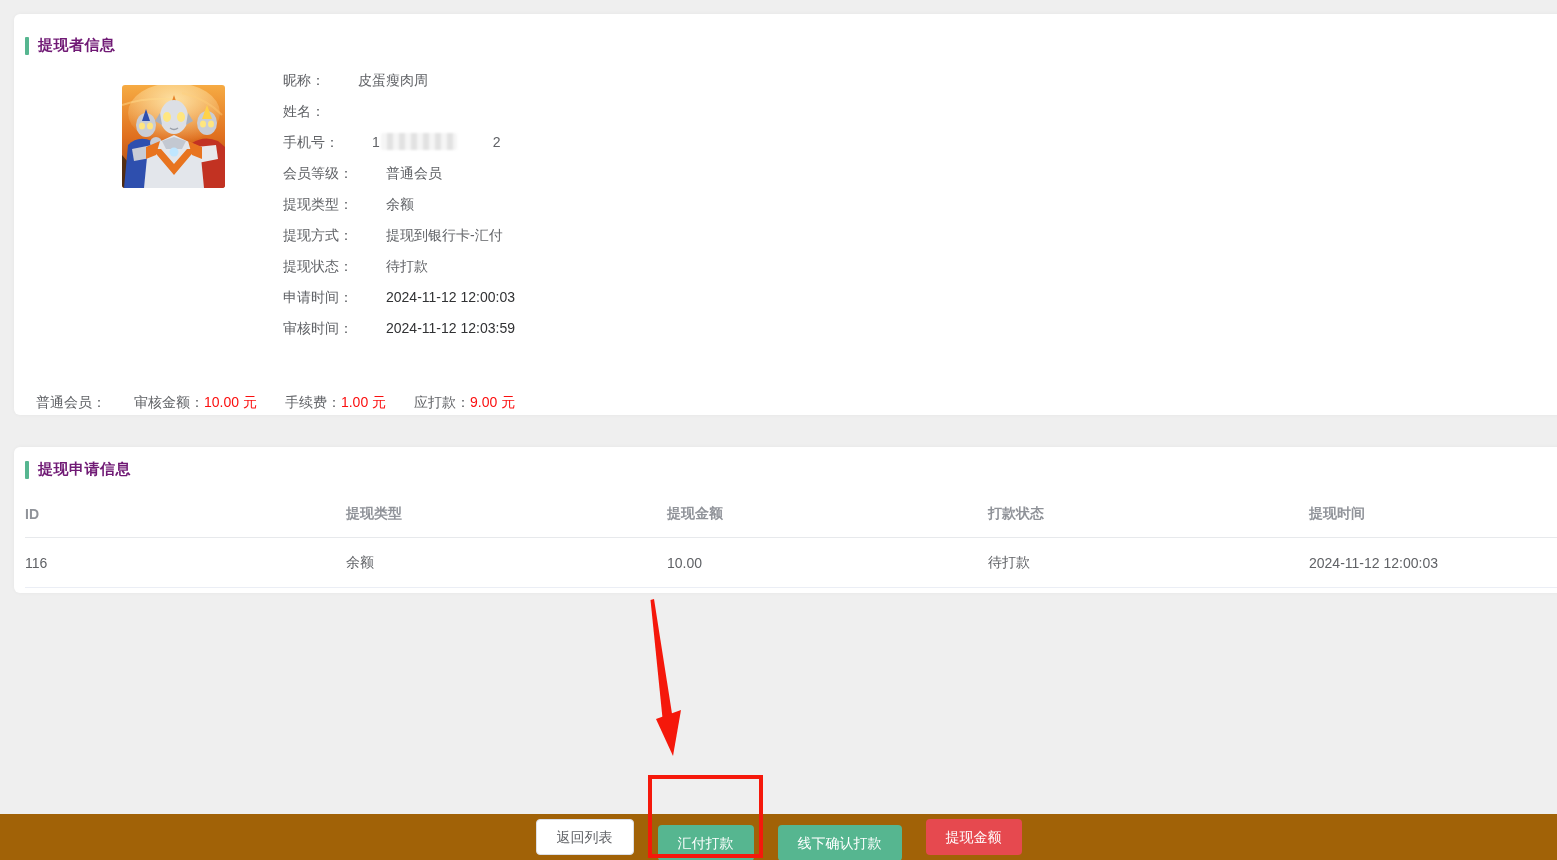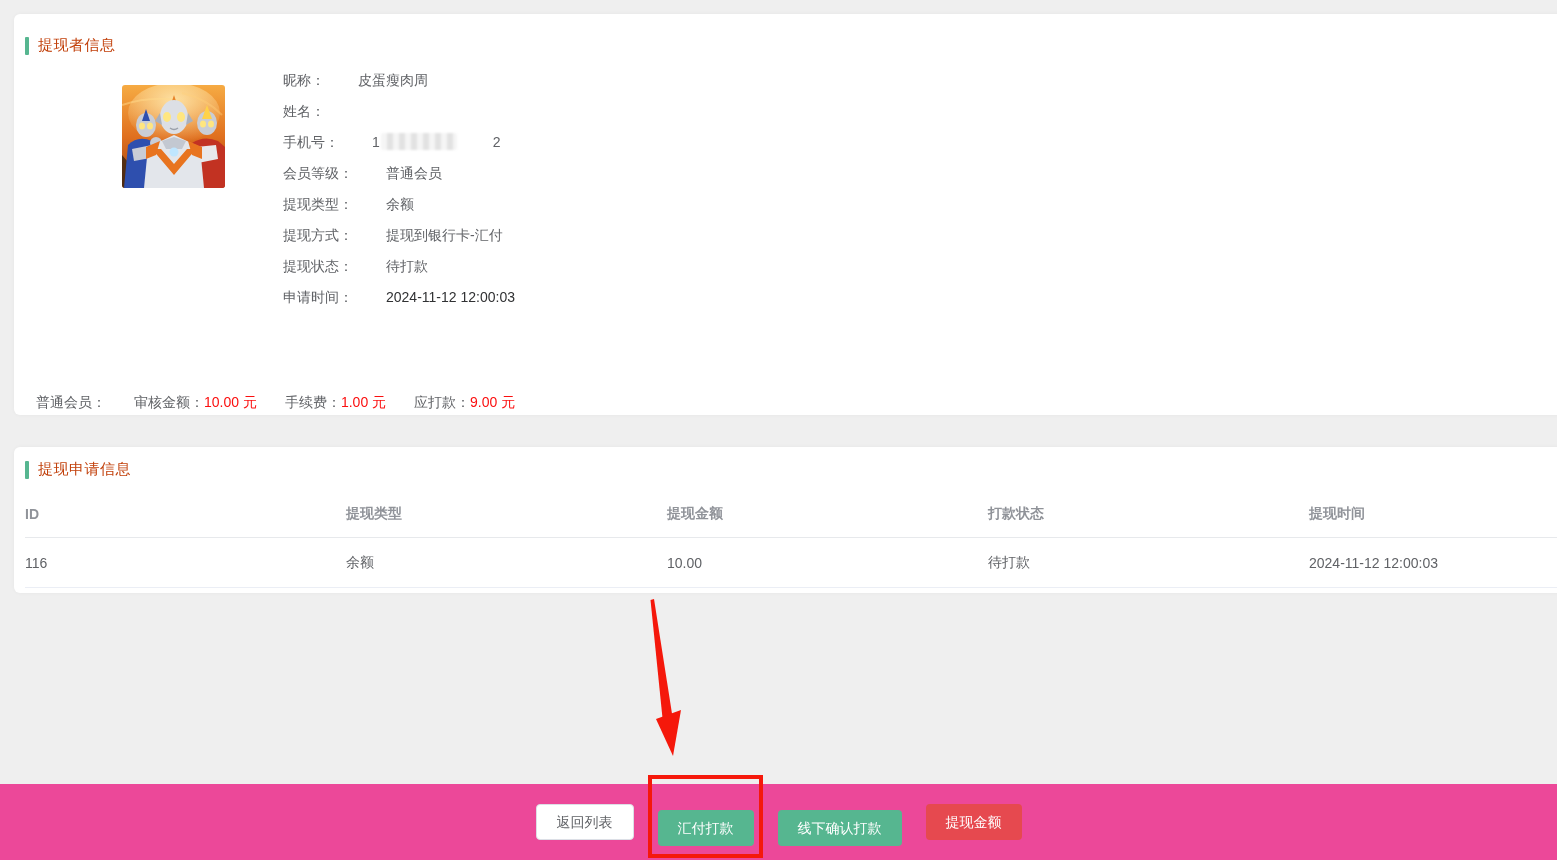--- a/index.html
+++ b/index.html
@@ -11,21 +11,21 @@
   }
   .card{position:absolute;left:14px;width:1553px;background:#ffffff;border-radius:6px;
         box-shadow:0 0 4px rgba(0,0,0,0.04);}
   .card-withdrawer{top:14px;height:401px;}
   .card-application{top:447px;height:146px;}
 
   .sec-header{display:flex;align-items:center;margin-left:11px;}
   .card-withdrawer .sec-header{padding-top:22px;}
   .card-application .sec-header{padding-top:13px;}
   .sec-bar{width:4px;height:18px;background:#56b690;border-radius:1px;margin-right:9px;flex:none;}
-  .sec-title{font-size:15px;font-weight:normal;color:#c2410c;letter-spacing:0.5px;text-align:center;}
+  .sec-title{font-size:15px;font-weight:bold;color:#701a75;letter-spacing:0.5px;text-align:center;}
 
   .avatar{position:absolute;left:108px;top:71px;width:103px;height:103px;border-radius:3px;overflow:hidden;}
   .avatar svg{display:block;}
 
   .fields{position:absolute;left:269px;top:51px;}
   .frow{height:31px;line-height:31px;white-space:nowrap;}
   .frow .lbl{color:#606266;}
   .frow .val{color:#606266;margin-left:33px;}
   .frow .val.dark{color:#303133;}
   .red{color:#fb0f0f;}
@@ -36,21 +36,21 @@
       repeating-linear-gradient(0deg,rgba(250,250,250,.85) 0 5px,rgba(228,228,228,.85) 5px 10px);
     filter:blur(1.1px);}
 
   .payrow{position:absolute;left:22px;top:378px;display:flex;gap:28px;line-height:20px;white-space:nowrap;}
 
   .table{position:absolute;left:11px;top:43px;width:1605px;}
   .thead{display:flex;height:47px;align-items:center;border-bottom:1px solid #e7e9ec;color:#909399;font-weight:bold;}
   .trow{display:flex;height:49px;align-items:center;border-bottom:1px solid #ebeef5;color:#606266;}
   .tcell{width:321px;text-align:left;flex:none;}
 
-  .footer{position:absolute;left:0;bottom:0;width:1557px;height:76px;background:#ec4899;
+  .footer{position:absolute;left:0;bottom:0;width:1557px;height:46px;background:#a16207;
           display:flex;align-items:center;justify-content:center;gap:24px;}
   .btn{height:36px;padding:0 20px;border:none;border-radius:4px;font-size:14px;
        font-family:"Liberation Sans","DejaVu Sans",sans-serif;cursor:pointer;line-height:34px;}
   .btn-plain{background:#ffffff;border:1px solid #dcdfe6;color:#606266;min-width:93px;box-sizing:border-box;}
   .btn-green{background:#56b690;color:#ffffff;min-width:96px;margin-top:12px;}
   .btn-green.wide{min-width:123px;}
   .btn-red{background:#e6494f;color:#ffffff;min-width:95px;}
 
   .anno-rect{position:absolute;left:648px;top:775px;width:115px;height:83px;
              border:4px solid #f5180b;box-sizing:border-box;z-index:20;pointer-events:none;}
@@ -139,20 +139,23 @@
     </div>
     <div class="frow">
       <span class="lbl">提现方式：</span><span class="val">提现到银行卡-汇付</span>
     </div>
     <div class="frow">
       <span class="lbl">提现状态：</span><span class="val">待打款</span>
     </div>
     <div class="frow">
       <span class="lbl">申请时间：</span><span class="val dark">2024-11-12 12:00:03</span>
     </div>
+    <div class="frow">
+      <span class="lbl">审核时间：</span><span class="val dark">2024-11-12 12:03:59</span>
+    </div>
   </div>
 
   <div class="payrow">
     <span>普通会员：</span>
     <span><span class="lbl">审核金额：</span><span class="red">10.00 元</span></span>
     <span><span class="lbl">手续费：</span><span class="red">1.00 元</span></span>
     <span><span class="lbl">应打款：</span><span class="red">9.00 元</span></span>
   </div>
 </div>
 

